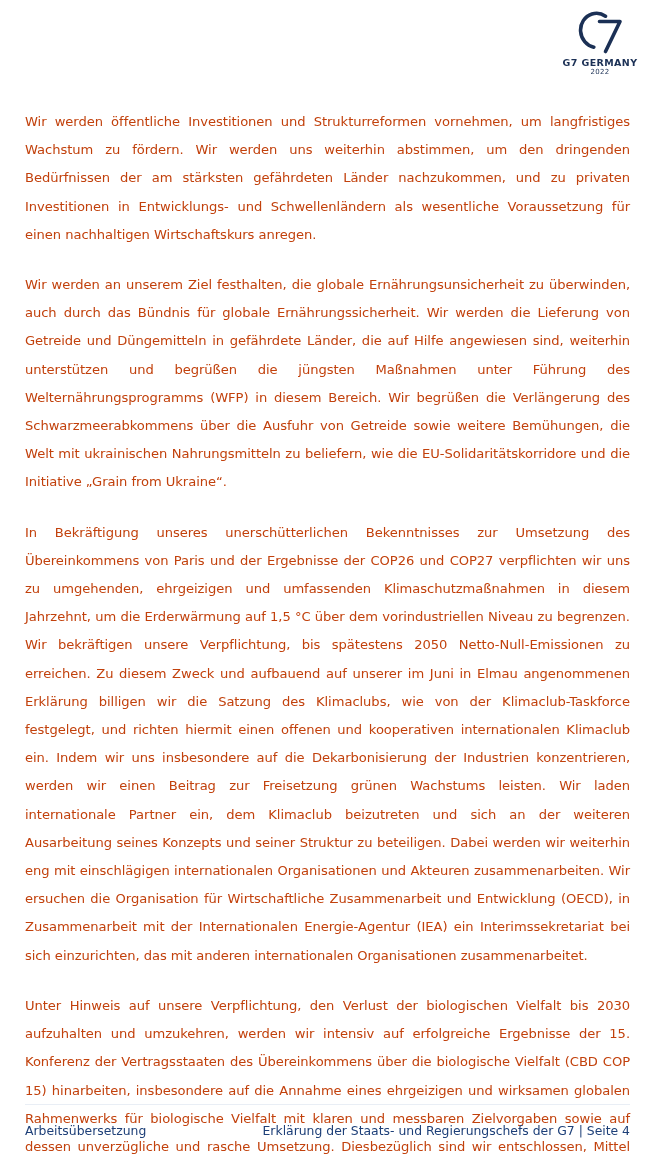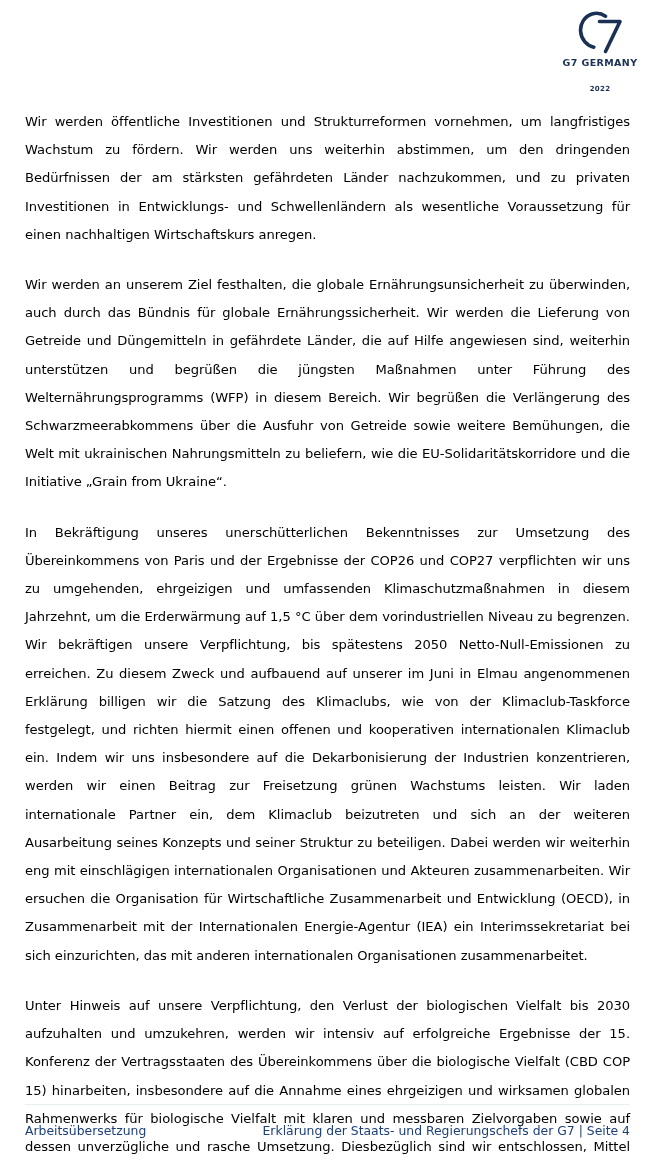--- a/index.html
+++ b/index.html
@@ -45,44 +45,44 @@
     margin-top: 2px;
     font-family: "DejaVu Sans", sans-serif;
     font-size: 9.5px;
     font-weight: bold;
     letter-spacing: 0.4px;
     color: #1b3055;
     line-height: 1.1;
   }
   .logo-year {
     display: block;
-    margin-top: 18px;
+    margin-top: 1px;
     font-family: "DejaVu Sans", sans-serif;
     font-size: 7px;
-    font-weight: bold;
+    font-weight: normal;
     letter-spacing: 0.3px;
     color: #1b3055;
     line-height: 1.1;
   }
 
   
   .content {
     position: absolute;
     top: 108px;
     left: 25px;
     width: 605px;
   }
   p.para {
     margin: 0 0 22px 0;
     text-align: justify;
     text-justify: inter-word;
     font-family: "DejaVu Sans", sans-serif;
     font-size: 13.1px;
     line-height: 28.2px;
-    color: #000000;
+    color: #c2410c;
     letter-spacing: -0.05px;
     word-spacing: 0px;
     hyphens: none;
   }
   p.para:last-child {
     margin-bottom: 0;
   }
 
   
   .footer-rule {

